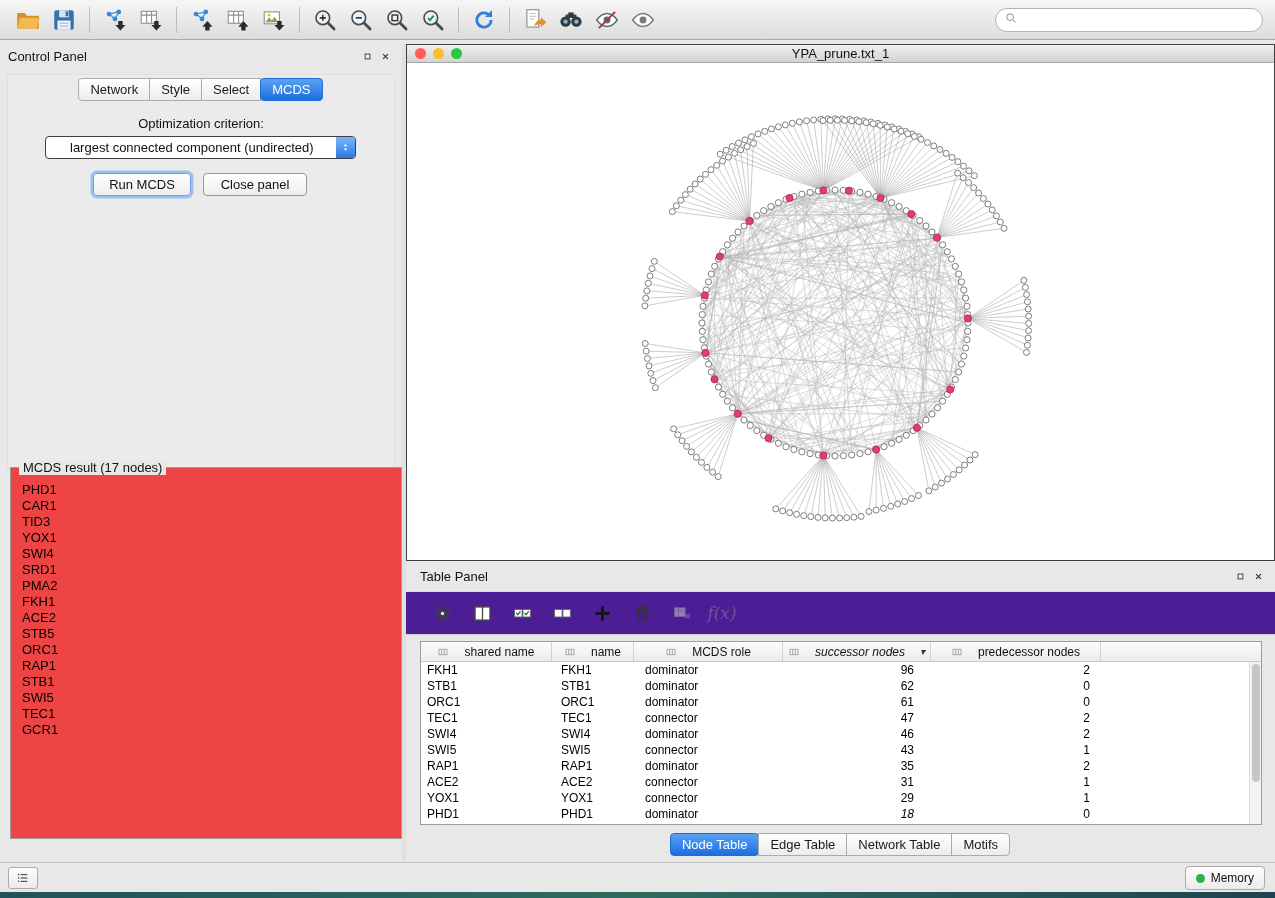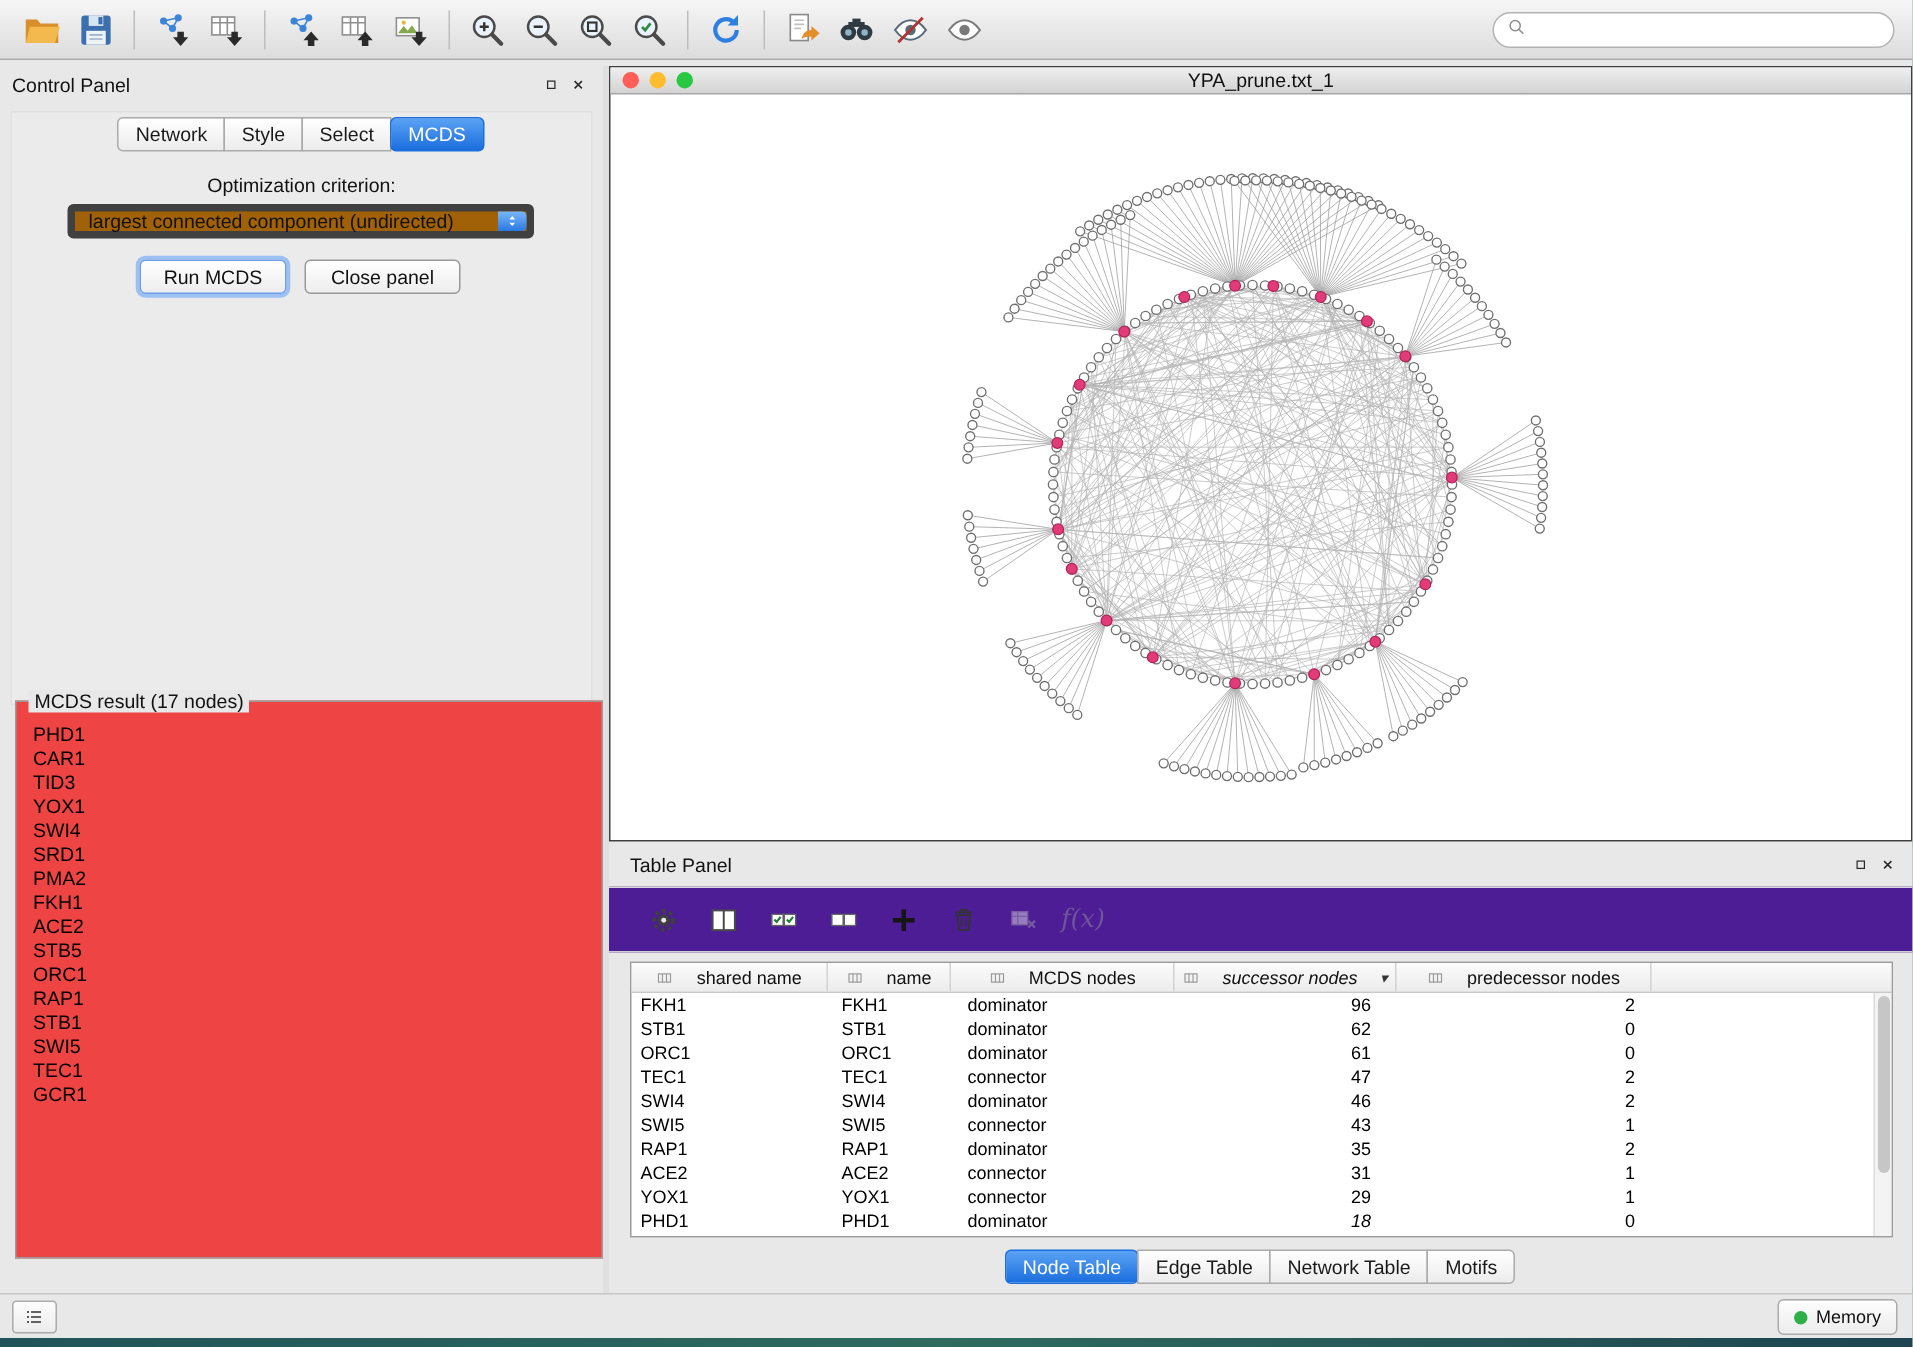--- a/index.html
+++ b/index.html
@@ -22,21 +22,21 @@
 .winbtn{width:18px;height:18px;display:flex;align-items:center;justify-content:center}
 .winbtn.first{margin-left:auto}
 .cp-surface{position:absolute;left:7px;top:30px;width:388px;height:396px;background:#ebebeb;border:1px solid #e0e0e0}
 .tabbar{display:flex;justify-content:center}
 .cp-tabs{position:absolute;left:0;top:34px;width:100%}
 .tab{font-size:13px;padding:3px 11px;background:linear-gradient(#ffffff,#ececec);border:1px solid #ababab;margin-left:-1px;color:#1a1a1a;cursor:default}
 .tab:first-child{border-radius:4px 0 0 4px}
 .tab:last-child{border-radius:0 4px 4px 0}
 .tab.active{background:linear-gradient(#5aa2f4,#1b6ede);border-color:#1b6ede;color:#fff;border-radius:4px}
 .opt-label{position:absolute;top:72px;width:100%;text-align:center;font-size:13px;color:#111}
-.dropdown{position:absolute;left:45px;top:92px;width:311px;height:23px;background:#a16207;border:5px solid #404040;border-radius:4px;font-size:13px;display:flex;align-items:center;padding-left:9px;color:#111}
+.dropdown{position:absolute;left:45px;top:92px;width:311px;height:23px;background:#ffffff;border:1px solid #404040;border-radius:4px;font-size:13px;display:flex;align-items:center;padding-left:24px;color:#111}
 .stepper{position:absolute;right:0;top:0;width:19px;height:100%;background:linear-gradient(#79b6f9,#2a7ae2);border-radius:0 3px 3px 0;display:flex;align-items:center;justify-content:center}
 .btn{position:absolute;height:23px;font-size:13px;font-family:inherit;background:linear-gradient(#ffffff,#ededed);border:1px solid #999;border-radius:4px;color:#111}
 .btn.run{left:93px;top:129px;width:98px;border-color:#6d9ee8;box-shadow:0 0 0 2.5px rgba(92,156,250,.55)}
 .btn.closep{left:203px;top:129px;width:104px}
 .groupbox{position:absolute;left:10px;top:423px;width:392px;height:372px;border:1px solid #9c9c9c;background:#ef4444}
 .legend{position:absolute;top:-8px;left:8px;background:#e8e8e8;padding:0 4px;font-size:13px;color:#111}
 .mcds-list{position:absolute;left:2px;right:2px;top:14px;bottom:2px;overflow:hidden}
 .mcds-item{font-size:13px;line-height:16px;padding-left:9px;color:#000}
 
 .vsplit{position:absolute;left:402px;top:44px;width:4px;height:818px;background:#e0e0e0}
@@ -1135,21 +1135,21 @@
               <rect x="4" y="6.5" width="16" height="11" fill="none" stroke="#9a9a9a" stroke-width="1.6"></rect>
               <path d="M9.3 6.5v11M14.7 6.5v11" stroke="#9a9a9a" stroke-width="1.6"></path>
             </svg>
             <span>name</span>
           </div>
           <div class="th" style="width: 149px;">
             <svg width="12" height="12" viewBox="0 0 24 24">
               <rect x="4" y="6.5" width="16" height="11" fill="none" stroke="#9a9a9a" stroke-width="1.6"></rect>
               <path d="M9.3 6.5v11M14.7 6.5v11" stroke="#9a9a9a" stroke-width="1.6"></path>
             </svg>
-            <span>MCDS nodes</span>
+            <span>MCDS role</span>
           </div>
           <div class="th" style="width: 148px; font-style: italic;">
             <svg width="12" height="12" viewBox="0 0 24 24">
               <rect x="4" y="6.5" width="16" height="11" fill="none" stroke="#9a9a9a" stroke-width="1.6"></rect>
               <path d="M9.3 6.5v11M14.7 6.5v11" stroke="#9a9a9a" stroke-width="1.6"></path>
             </svg>
             <span>successor nodes</span>
             <span class="sortarr">▾</span>
           </div>
           <div class="th" style="width: 170px;">

